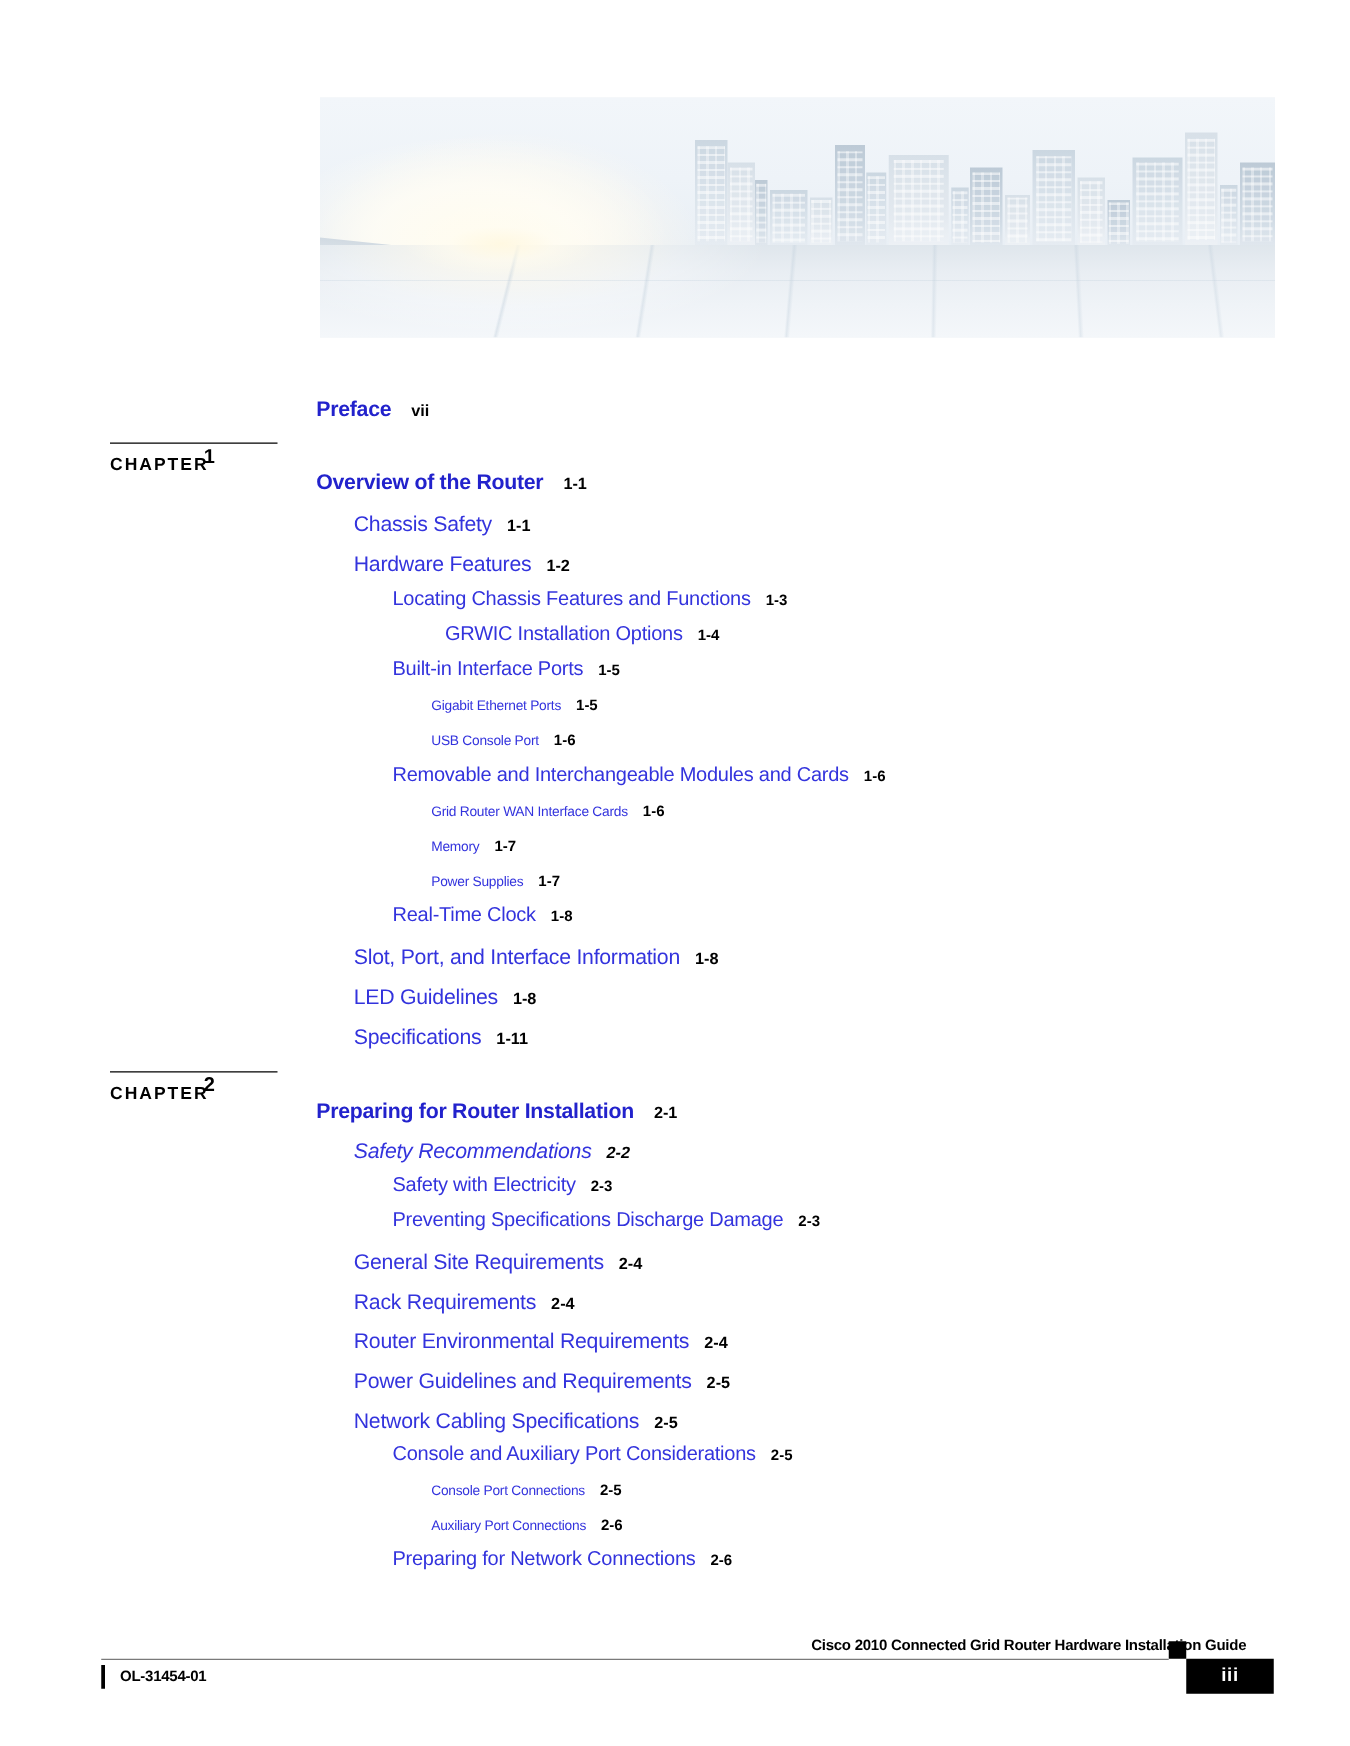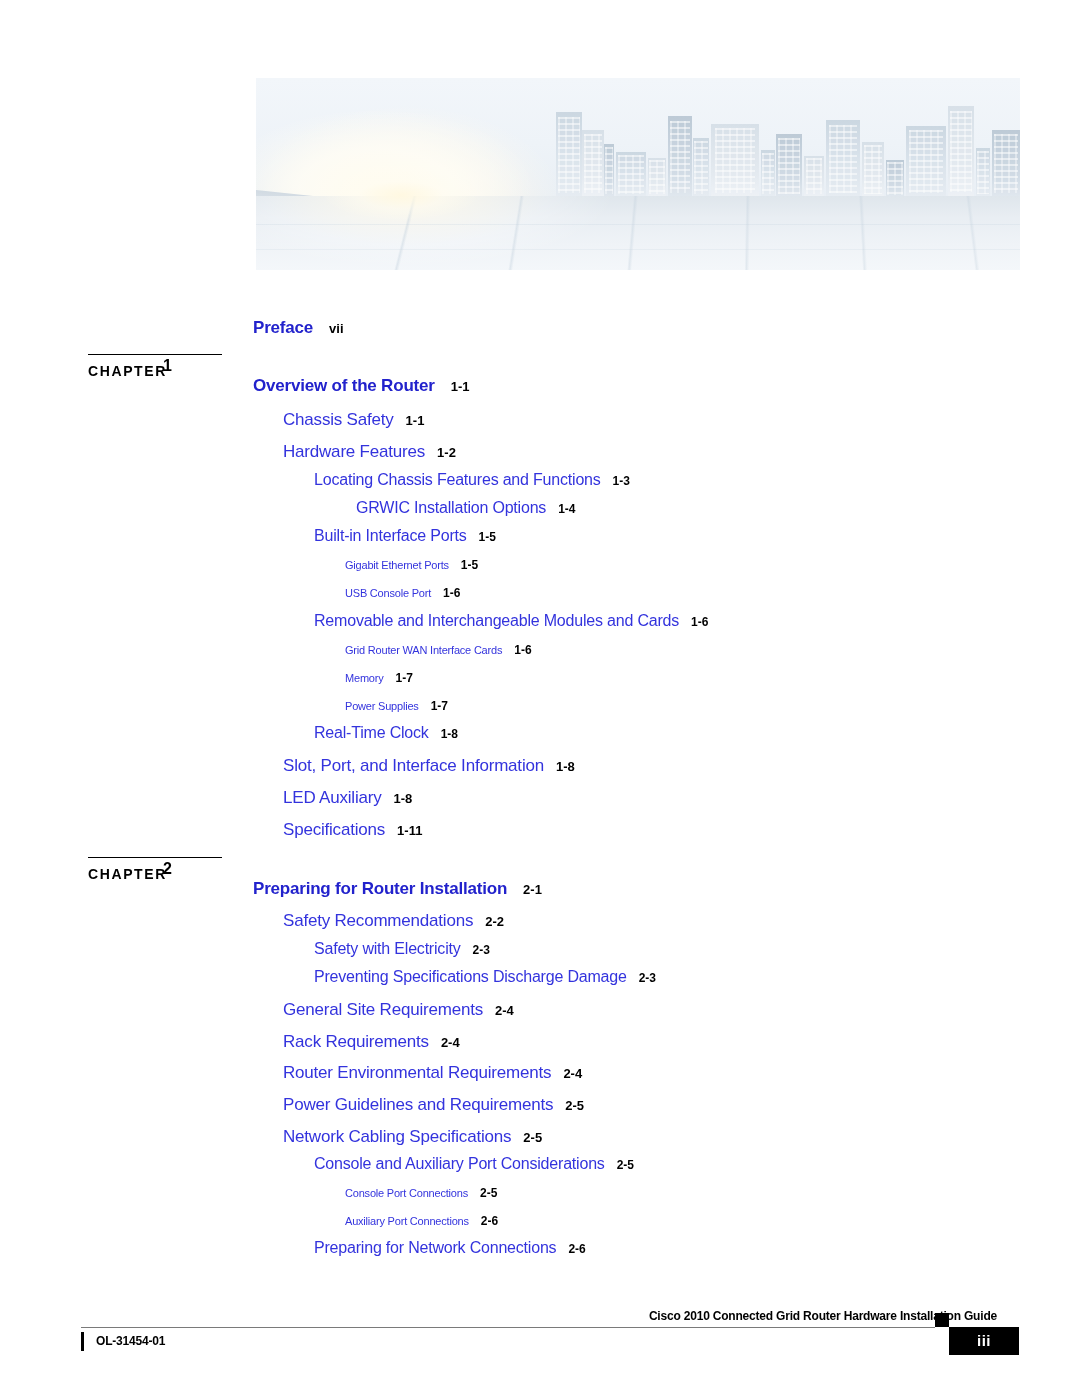--- a/index.html
+++ b/index.html
@@ -265,29 +265,29 @@
     <div class="toc-row lvl2" style="top: 499px; left: 314px; margin-left: 42px;"><span class="entry-title">GRWIC Installation Options</span><span class="gap"></span><span class="entry-page">1-4</span></div>
     <div class="toc-row lvl2" style="top: 527px; left: 314px;"><span class="entry-title">Built-in Interface Ports</span><span class="gap"></span><span class="entry-page">1-5</span></div>
     <div class="toc-row lvl3" style="top: 555px; left: 345px;"><span class="entry-title">Gigabit Ethernet Ports</span><span class="gap"></span><span class="entry-page">1-5</span></div>
     <div class="toc-row lvl3" style="top: 583px; left: 345px;"><span class="entry-title">USB Console Port</span><span class="gap"></span><span class="entry-page">1-6</span></div>
     <div class="toc-row lvl2" style="top: 612px; left: 314px;"><span class="entry-title">Removable and Interchangeable Modules and Cards</span><span class="gap"></span><span class="entry-page">1-6</span></div>
     <div class="toc-row lvl3" style="top: 640px; left: 345px;"><span class="entry-title">Grid Router WAN Interface Cards</span><span class="gap"></span><span class="entry-page">1-6</span></div>
     <div class="toc-row lvl3" style="top: 668px; left: 345px;"><span class="entry-title">Memory</span><span class="gap"></span><span class="entry-page">1-7</span></div>
     <div class="toc-row lvl3" style="top: 696px; left: 345px; text-align: center;"><span class="entry-title">Power Supplies</span><span class="gap"></span><span class="entry-page">1-7</span></div>
     <div class="toc-row lvl2" style="top: 724px; left: 314px;"><span class="entry-title">Real-Time Clock</span><span class="gap"></span><span class="entry-page">1-8</span></div>
     <div class="toc-row lvl1" style="top: 756px; left: 283px;"><span class="entry-title">Slot, Port, and Interface Information</span><span class="gap"></span><span class="entry-page">1-8</span></div>
-    <div class="toc-row lvl1" style="top: 788px; left: 283px;"><span class="entry-title">LED Auxiliary</span><span class="gap"></span><span class="entry-page">1-8</span></div>
+    <div class="toc-row lvl1" style="top: 788px; left: 283px;"><span class="entry-title">LED Guidelines</span><span class="gap"></span><span class="entry-page">1-8</span></div>
     <div class="toc-row lvl1" style="top: 820px; left: 283px;"><span class="entry-title">Specifications</span><span class="gap"></span><span class="entry-page">1-11</span></div>
     <div class="chapter-marker" style="top: 857px; left: 0px;">
       <div class="chapter-rule" style="top: 0px;"></div>
       <div class="chapter-word" style="top: 9px;">CHAPTER</div>
       <div class="chapter-num" style="top: 3px;">2</div>
     </div>
     <div class="toc-row lvl0" style="top: 879px; left: 253px;"><span class="entry-title">Preparing for Router Installation</span><span class="gap-wide"></span><span class="entry-page">2-1</span></div>
-    <div class="toc-row lvl1" style="top: 911px; left: 283px;"><span class="entry-title">Safety Recommendations</span><span class="gap"></span><span class="entry-page">2-2</span></div>
+    <div class="toc-row lvl1" style="top: 911px; left: 283px; font-style: italic;"><span class="entry-title">Safety Recommendations</span><span class="gap"></span><span class="entry-page">2-2</span></div>
     <div class="toc-row lvl2" style="top: 940px; left: 314px;"><span class="entry-title">Safety with Electricity</span><span class="gap"></span><span class="entry-page">2-3</span></div>
     <div class="toc-row lvl2" style="top: 968px; left: 314px;"><span class="entry-title">Preventing Specifications Discharge Damage</span><span class="gap"></span><span class="entry-page">2-3</span></div>
     <div class="toc-row lvl1" style="top: 1000px; left: 283px;"><span class="entry-title">General Site Requirements</span><span class="gap"></span><span class="entry-page">2-4</span></div>
     <div class="toc-row lvl1" style="top: 1032px; left: 283px;"><span class="entry-title">Rack Requirements</span><span class="gap"></span><span class="entry-page">2-4</span></div>
     <div class="toc-row lvl1" style="top: 1063px; left: 283px;"><span class="entry-title">Router Environmental Requirements</span><span class="gap"></span><span class="entry-page">2-4</span></div>
     <div class="toc-row lvl1" style="top: 1095px; left: 283px;"><span class="entry-title">Power Guidelines and Requirements</span><span class="gap"></span><span class="entry-page">2-5</span></div>
     <div class="toc-row lvl1" style="top: 1127px; left: 283px;"><span class="entry-title">Network Cabling Specifications</span><span class="gap"></span><span class="entry-page">2-5</span></div>
     <div class="toc-row lvl2" style="top: 1155px; left: 314px;"><span class="entry-title">Console and Auxiliary Port Considerations</span><span class="gap"></span><span class="entry-page">2-5</span></div>
     <div class="toc-row lvl3" style="top: 1183px; left: 345px;"><span class="entry-title">Console Port Connections</span><span class="gap"></span><span class="entry-page">2-5</span></div>
     <div class="toc-row lvl3" style="top: 1211px; left: 345px;"><span class="entry-title">Auxiliary Port Connections</span><span class="gap"></span><span class="entry-page">2-6</span></div>

